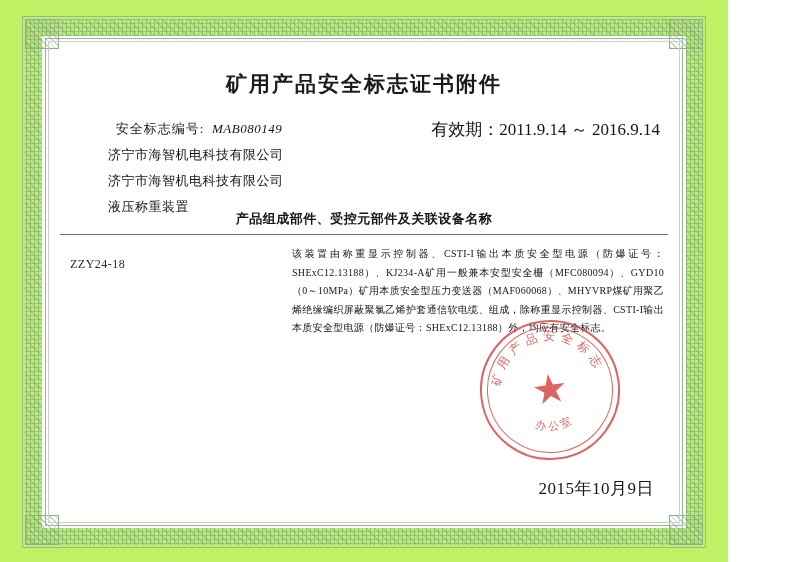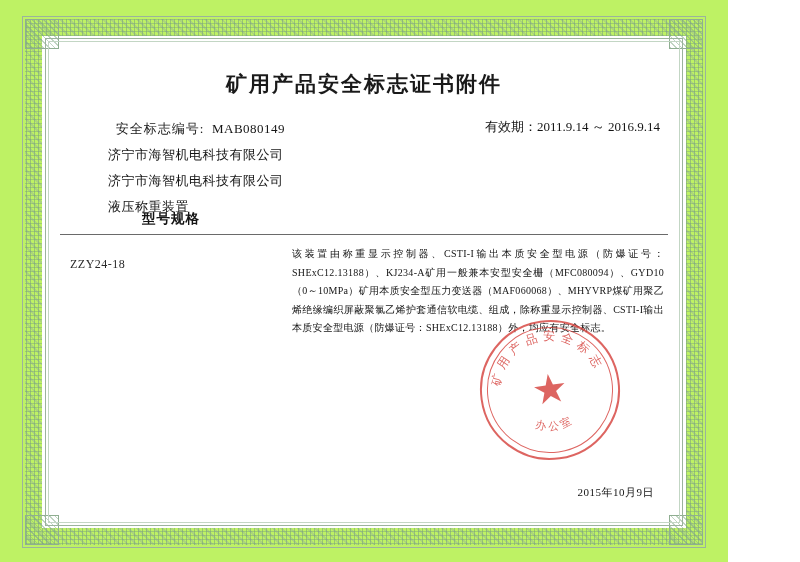--- a/index.html
+++ b/index.html
@@ -118,21 +118,21 @@
     letter-spacing: 2px;
     color: #1a1a1a;
     margin-top: 18px;
     font-family: "Liberation Serif", "DejaVu Serif", serif;
   }
 
   .validity {
     position: absolute;
     right: 8px;
     top: 66px;
-    font-size: 13px;
+    font-size: 17px;
     color: #151515;
     white-space: nowrap;
   }
 
   .fields {
     position: absolute;
     left: 48px;
     top: 68px;
     font-size: 13px;
     color: #151515;
@@ -148,20 +148,21 @@
     width: 104px;
     letter-spacing: 1px;
     color: #1a1a1a;
   }
   .field-value {
     color: #151515;
     letter-spacing: 0.5px;
   }
   .field-value.mono {
     font-family: "Liberation Serif", "DejaVu Serif", serif;
+    font-style: italic;
   }
 
   
   .table {
     position: absolute;
     left: 0;
     right: 0;
     top: 158px;
   }
   .table-head {
@@ -247,21 +248,21 @@
     left: 0; top: 0;
     width: 136px;
     height: 136px;
   }
   .seal-ring-text svg { display: block; }
 
   .issue-date {
     position: absolute;
     right: 14px;
     bottom: 14px;
-    font-size: 11px;
+    font-size: 17px;
     color: #151515;
     letter-spacing: 0.5px;
   }
 </style>
 </head>
 <body>
 
 <div id="certificate">
 
   <div class="border-outer"></div>
@@ -292,21 +293,21 @@
       <div class="field-row">
         <span class="field-value">济宁市海智机电科技有限公司</span>
       </div>
       <div class="field-row">
         <span class="field-value">液压称重装置</span>
       </div>
     </div>
 
     <div class="table">
       <div class="table-head">
-        <div class="th-left">型号规格</div>
+        <div class="th-right">产品组成部件、受控元部件及关联设备名称</div>
       </div>
       <div class="table-body">
         <div class="td-left">ZZY24-18</div>
         <div class="td-right">该装置由称重显示控制器、CSTI-I输出本质安全型电源（防爆证号：SHExC12.13188）、KJ234-A矿用一般兼本安型安全栅（MFC080094）、GYD10（0～10MPa）矿用本质安全型压力变送器（MAF060068）、MHYVRP煤矿用聚乙烯绝缘编织屏蔽聚氯乙烯护套通信软电缆、组成，除称重显示控制器、CSTI-I输出本质安全型电源（防爆证号：SHExC12.13188）外，均应有安全标志。</div>
       </div>
     </div>
 
     <div class="seal">
       <div class="seal-inner"></div>
       <div class="seal-ring-text">

